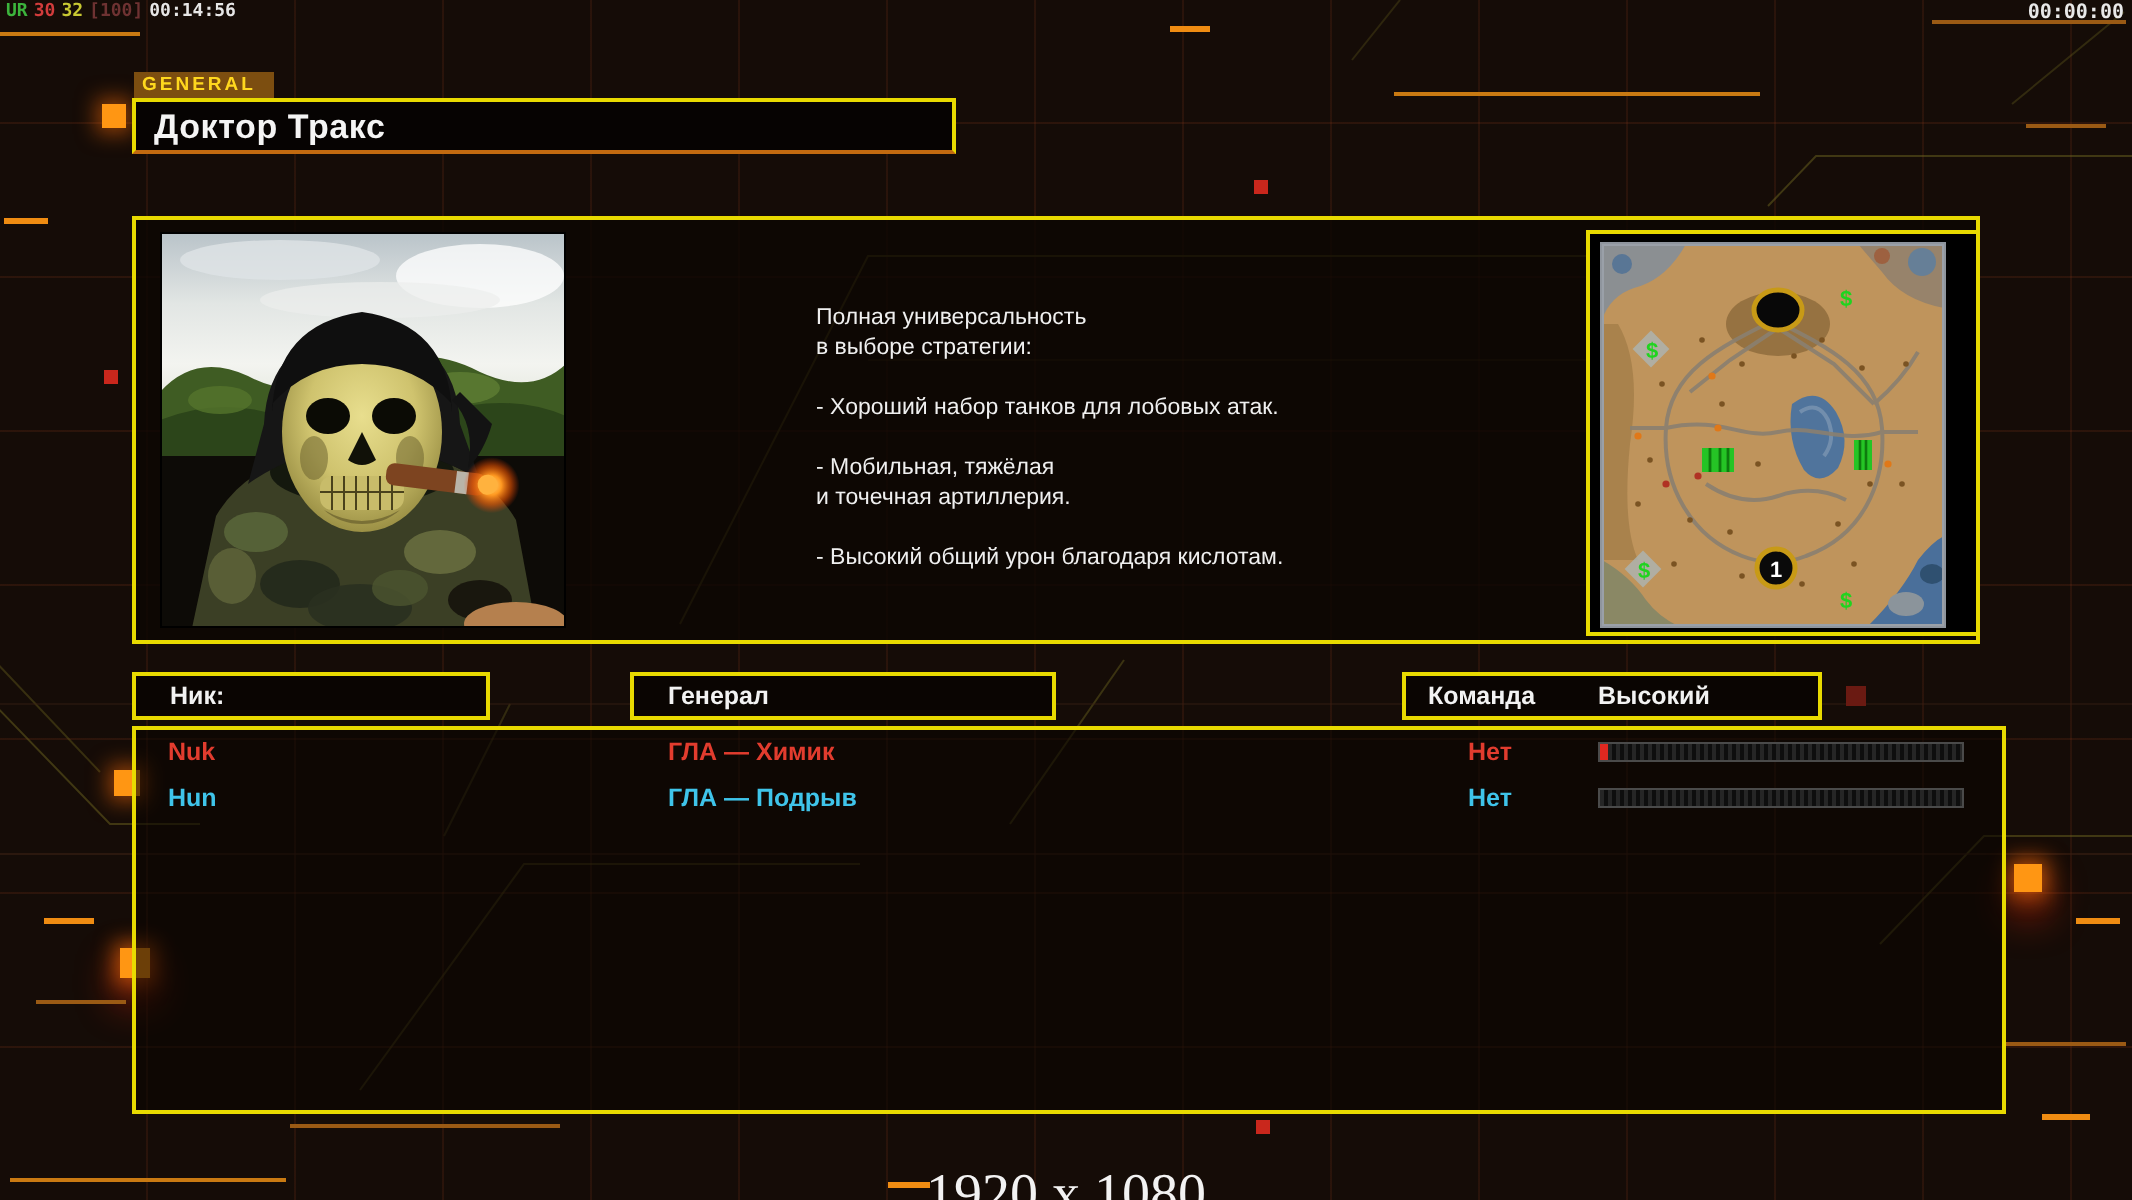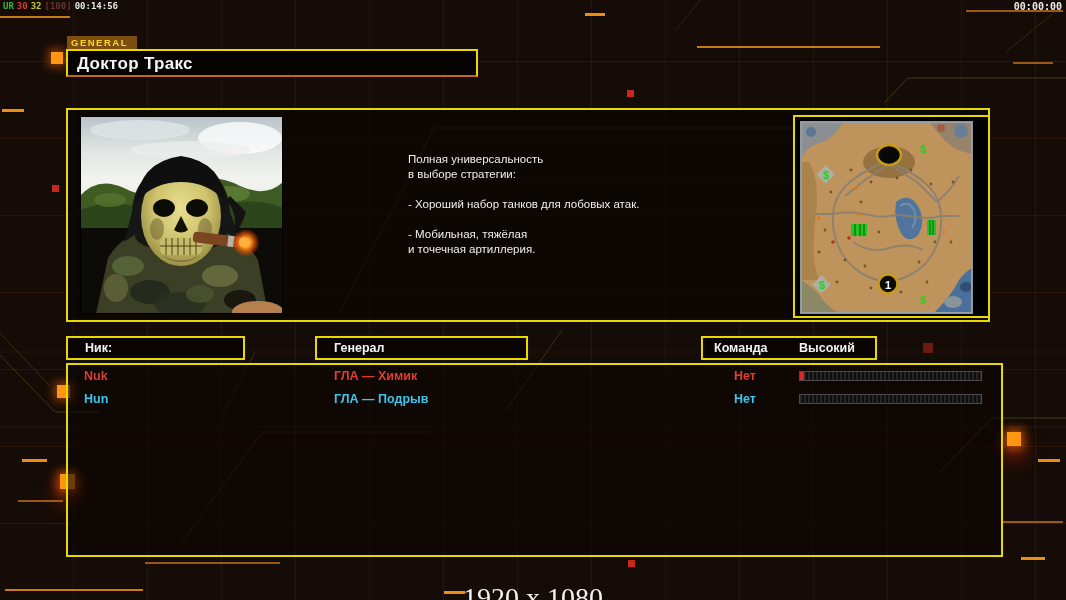--- a/index.html
+++ b/index.html
@@ -35,21 +35,21 @@
     padding:3px 0 0 9px;letter-spacing:.3px;}
   
   .panel{position:absolute;border:2px solid #e8da00;box-sizing:border-box;z-index:2;}
   #top-panel{left:66px;top:108px;width:924px;height:214px;background:rgba(12,6,3,.82);}
   #bottom-panel{left:66px;top:363px;width:937px;height:194px;background:rgba(10,5,2,.6);}
   .hbox{position:absolute;top:336px;height:24px;border:2px solid #e8da00;background:#0a0502;
     box-sizing:border-box;z-index:3;color:#f2f2f2;font:bold 12.5px "Liberation Sans",sans-serif;
     line-height:20px;}
   #hbox-nick{left:66px;width:179px;}
   #hbox-general{left:315px;width:213px;}
-  #hbox-team{left:701px;width:176px;}
+  #hbox-team{left:701px;width:210px;}
   .hlabel{padding-left:17px;}
   #hdr-progress{position:absolute;left:96px;top:0;line-height:20px;}
   
   #portrait{left:80px;top:116px;width:203px;height:198px;z-index:3;background:#000;}
   #map-box{left:793px;top:115px;width:197px;height:203px;border:2px solid #e8da00;
     background:#000;box-sizing:border-box;z-index:3;}
   #map{position:absolute;left:5px;top:4px;width:171px;height:191px;border:1px solid #8f959d;}
   
   #desc{left:408px;top:152px;width:340px;z-index:3;color:#efefef;
     font:11.5px "Liberation Sans",sans-serif;line-height:15px;}
@@ -191,20 +191,21 @@
       <rect x="0" y="0" width="203" height="198" fill="none" stroke="#000" stroke-width="2"></rect>
     </svg>
   </div>
 
   <div class="abs" id="desc">
     <p class="para">Полная универсальность
 в выборе стратегии:</p>
     <p class="para">- Хороший набор танков для лобовых атак.</p>
     <p class="para">- Мобильная, тяжёлая
 и точечная артиллерия.</p>
+    <p class="para">- Высокий общий урон благодаря кислотам.</p>
   </div>
 
   <div class="abs" id="map-box">
     <div id="map">
       <svg width="171" height="191" viewBox="0 0 171 191">
         <rect width="171" height="191" fill="#bf945c"></rect>
         <path d="M0,0 H42 Q32,18 16,22 Q4,26 0,38 Z" fill="#8b8f92"></path>
         <circle cx="10" cy="10" r="5" fill="#4c6f96" opacity=".8"></circle>
         <path d="M128,0 H171 V32 Q150,28 140,14 Z" fill="#97836b"></path>
         <circle cx="160" cy="9" r="7" fill="#5d7f9f" opacity=".85"></circle>

